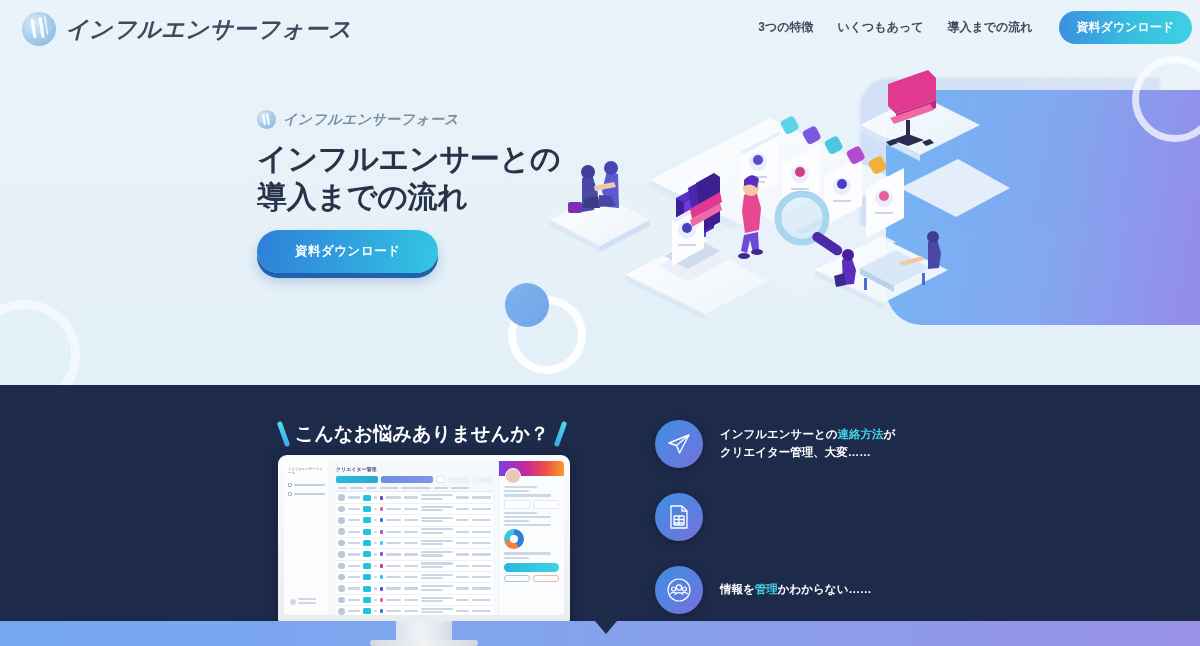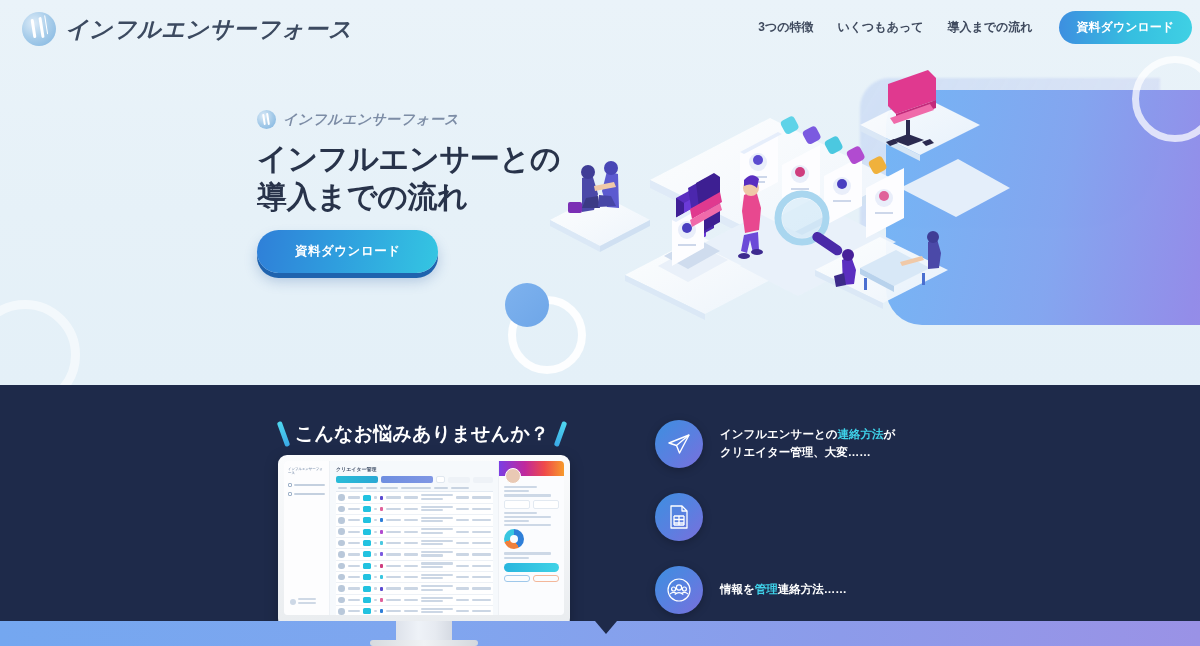--- a/index.html
+++ b/index.html
@@ -698,21 +698,21 @@
           <svg width="26" height="26" viewBox="0 0 26 26" fill="none" stroke="#ffffff" stroke-width="1.2">
             <circle cx="13" cy="13" r="11"></circle>
             <circle cx="13" cy="10.5" r="2.6"></circle>
             <path d="M8.7 17.5 q4.3 -3.6 8.6 0"></path>
             <circle cx="7.6" cy="12" r="2"></circle>
             <path d="M4 17 q3.2 -2.8 6.4 -0.6"></path>
             <circle cx="18.4" cy="12" r="2"></circle>
             <path d="M22 17 q-3.2 -2.8 -6.4 -0.6"></path>
           </svg>
         </span>
-        <span class="prob-tx" id="prob2"><span>情報を</span><span class="hl">管理</span><span>連絡方法……</span></span>
+        <span class="prob-tx" id="prob2"><span>情報を</span><span class="hl">管理</span><span>かわからない……</span></span>
       </div>
 
     </div>
   </section>
 
   <div class="bottom"></div>
   <div class="stand-over"></div>
   <div class="foot-over"></div>
   <div class="notch"></div>
 

